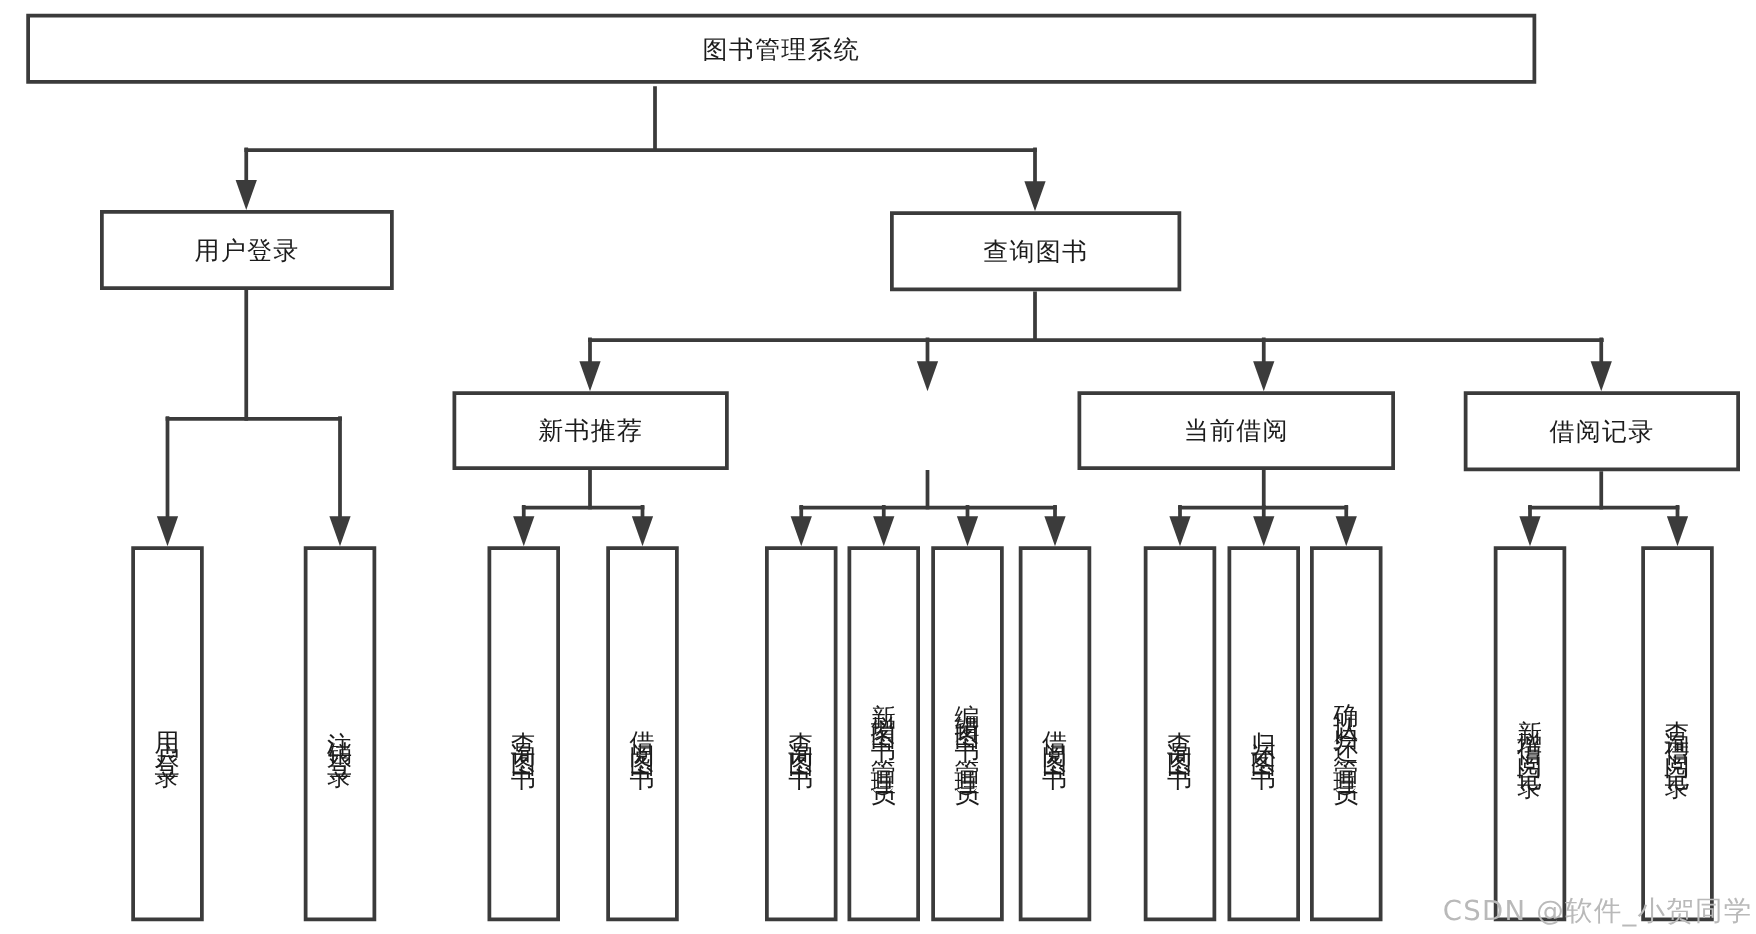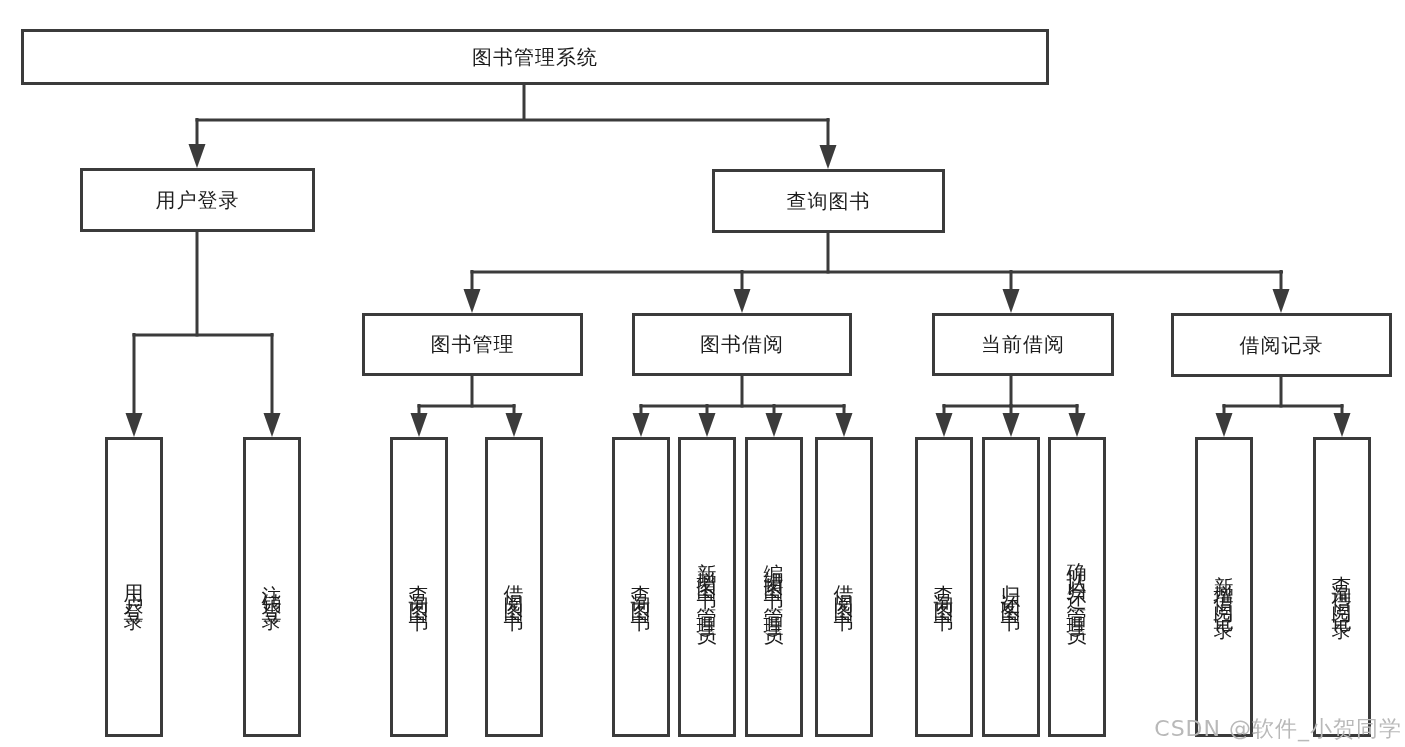--- a/index.html
+++ b/index.html
@@ -116,38 +116,35 @@
     <g>
       <line x1="1281" y1="376" x2="1281" y2="407.5"></line>
       <line x1="1222.5" y1="406" x2="1343.5" y2="406"></line>
       <line x1="1224" y1="404" x2="1224" y2="417"></line>
       <polygon points="1215.5,413 1232.5,413 1224,437" stroke="none"></polygon>
       <line x1="1342" y1="404" x2="1342" y2="417"></line>
       <polygon points="1333.5,413 1350.5,413 1342,437" stroke="none"></polygon>
     </g>
   </svg>
 
-  <div class="node" style="left:21px;top:29px;width:1028px;height:56px">
+  <div class="node" style="left:21px;top:11px;width:1208px;height:56px">
     <span class="lbl">图书管理系统</span>
   </div>
 
   <div class="node" style="left:80px;top:168px;width:235px;height:64px">
     <span class="lbl">用户登录</span>
   </div>
   <div class="node" style="left:712px;top:169px;width:233px;height:64px">
     <span class="lbl">查询图书</span>
   </div>
 
   <div class="node" style="left:362px;top:313px;width:221px;height:63px">
-    <span class="lbl">图书管理</span>
+    <span class="lbl">新书推荐</span>
   </div>
-  <div class="node" style="left:632px;top:313px;width:220px;height:63px">
-    <span class="lbl">图书借阅</span>
-  </div>
-  <div class="node" style="left:932px;top:313px;width:182px;height:63px">
+  <div class="node" style="left:862px;top:313px;width:254px;height:63px">
     <span class="lbl">当前借阅</span>
   </div>
   <div class="node" style="left:1171px;top:313px;width:221px;height:64px">
     <span class="lbl">借阅记录</span>
   </div>
 
   <div class="node leaf" style="left:105px;top:437px;width:58px;height:300px">
     <span class="lbl">用户登录</span>
   </div>
   <div class="node leaf" style="left:243px;top:437px;width:58px;height:300px">

